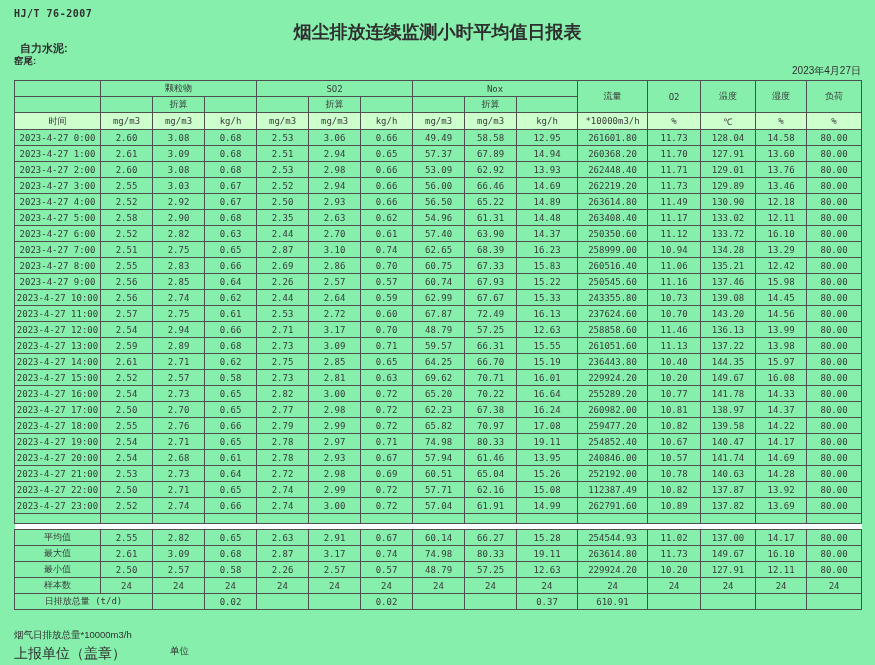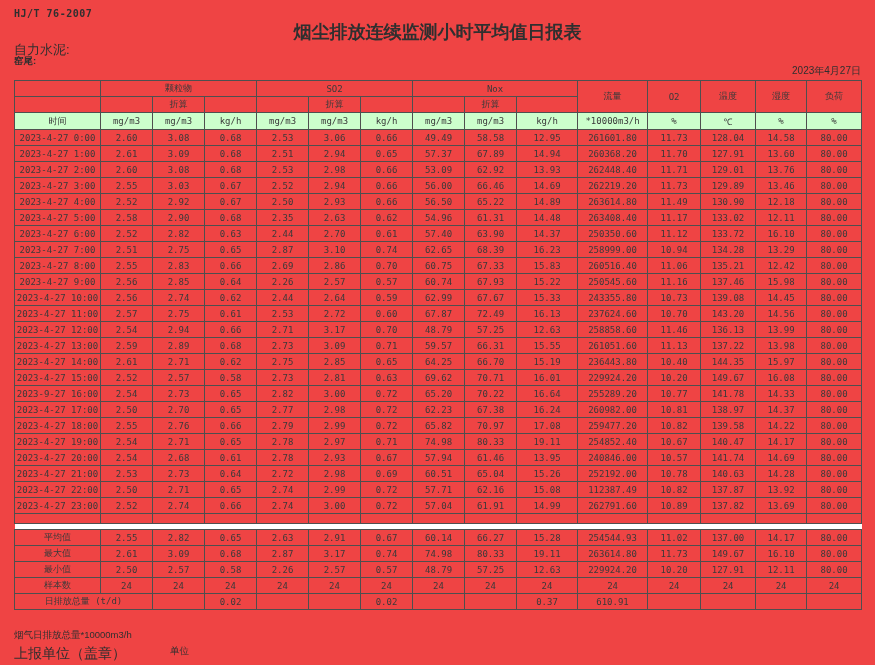--- a/index.html
+++ b/index.html
@@ -1,22 +1,22 @@
 <!DOCTYPE html>
 <html><head>
 <meta charset="utf-8">
 <style>
   html,body{margin:0;padding:0;background:#ffffff;}
-  #page{position:relative;width:875px;height:665px;background:#ef4444;overflow:hidden;
+  #page{position:relative;width:875px;height:665px;background:#86efac;overflow:hidden;
         font-family:"Liberation Sans",sans-serif;color:#2f2f2f;}
   .std{position:absolute;left:14px;top:8px;font-weight:bold;font-size:10px;
        font-family:"DejaVu Sans Mono",monospace;letter-spacing:0.5px;}
   .title{position:absolute;left:0;top:20px;width:100%;text-align:center;
          font-weight:bold;font-size:18px;}
-  .company{position:absolute;left:14px;top:41px;font-weight:normal;font-size:13px;}
+  .company{position:absolute;left:20px;top:41px;font-weight:bold;font-size:11px;}
   .loc{position:absolute;left:14px;top:55px;font-weight:bold;font-size:9.5px;}
   .date{position:absolute;right:14px;top:64px;font-size:10px;}
   table.report{position:absolute;left:14px;top:80px;width:847px;
          border-collapse:collapse;table-layout:fixed;}
   table.report td{border:1px solid #4f4f4f;text-align:center;vertical-align:middle;
          padding:0;height:15px;font-size:9px;color:#3a3a3a;
          font-family:"DejaVu Sans Mono","Liberation Sans",monospace;
          overflow:hidden;white-space:nowrap;}
   td.hd{font-family:"Liberation Sans",sans-serif;font-size:9.5px;height:13px;margin-left:48px;}
   tr.units td{background:#ccffcc;height:16px;}
@@ -367,21 +367,21 @@
           <td>69.62</td>
           <td>70.71</td>
           <td>16.01</td>
           <td>229924.20</td>
           <td class="o2">10.20</td>
           <td>149.67</td>
           <td>16.08</td>
           <td>80.00</td>
         </tr>
         <tr>
-          <td>2023-9-27 16:00</td>
+          <td>2023-4-27 16:00</td>
           <td>2.54</td>
           <td>2.73</td>
           <td>0.65</td>
           <td>2.82</td>
           <td>3.00</td>
           <td>0.72</td>
           <td>65.20</td>
           <td>70.22</td>
           <td>16.64</td>
           <td>255289.20</td>

